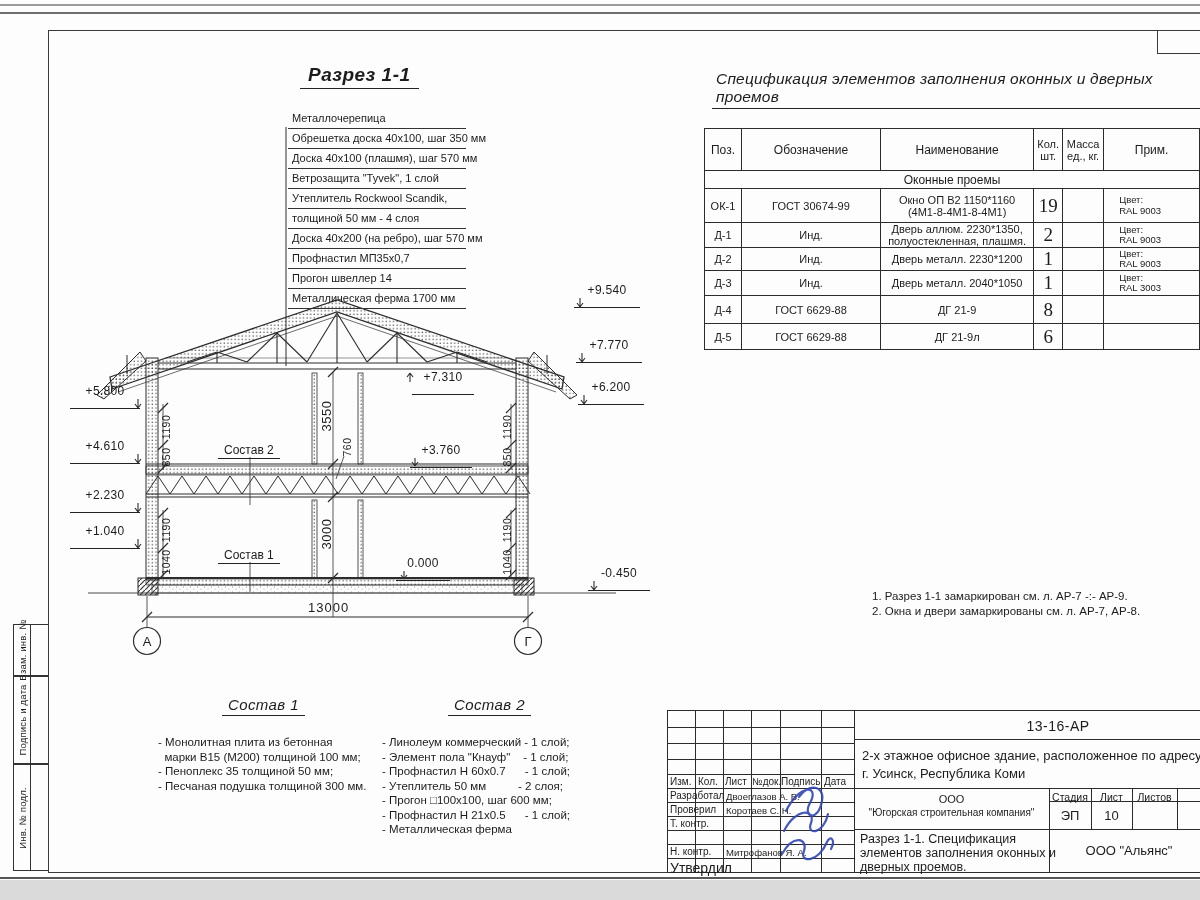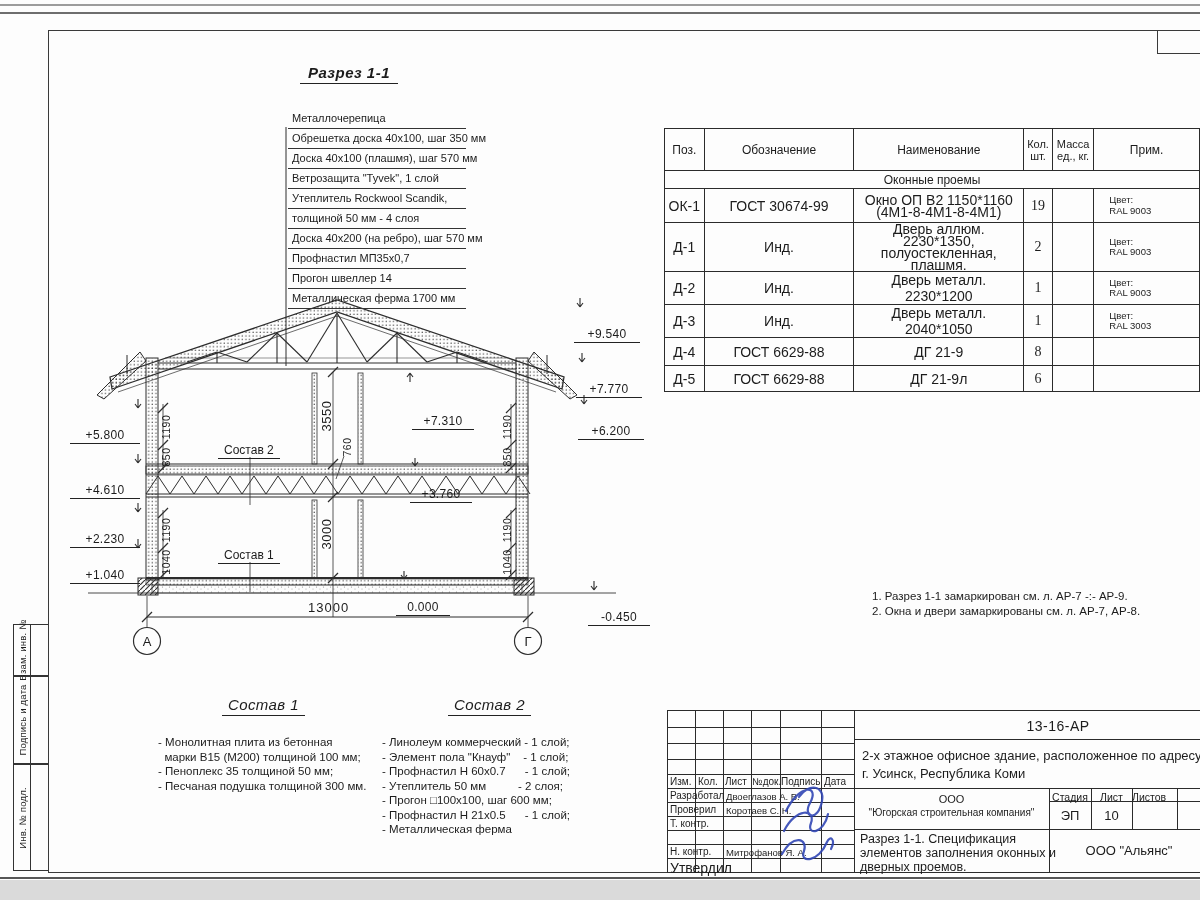--- a/index.html
+++ b/index.html
@@ -3,44 +3,44 @@
 <meta charset="utf-8">
 <style>
   html,body{margin:0;padding:0;background:#e8e8e8;}
   .page{position:relative;width:1200px;height:900px;background:#fdfdfd;overflow:hidden;
         font-family:"Liberation Sans",sans-serif;color:#1c1c1c;}
   .abs{position:absolute;}
   .hline{position:absolute;background:#6f6f6f;}
   .frame{position:absolute;left:48px;top:30px;width:1162px;height:841px;border:1.6px solid #3a3a3a;}
   .tr-box{position:absolute;left:1157px;top:31px;width:55px;height:22px;border-left:1.4px solid #3a3a3a;border-bottom:1.4px solid #3a3a3a;}
   
-  .sec-title{position:absolute;font-style:italic;font-size:15px;font-weight:bold;border-bottom:1.4px solid #222;padding:0 8px 2px;letter-spacing:.5px;}
+  .sec-title{position:absolute;font-style:italic;font-size:19px;font-weight:bold;border-bottom:1.4px solid #222;padding:0 8px 2px;letter-spacing:.5px;}
   .spec-title{position:absolute;font-style:italic;font-size:15.5px;border-bottom:1.2px solid #222;padding:0 4px 2px;letter-spacing:.2px;}
   
   .callout{position:absolute;left:288px;top:109px;width:178px;}
   .callout .row{height:19px;line-height:19px;font-size:11px;border-bottom:1.2px solid #333;padding-left:4px;white-space:nowrap;}
   .callout .row.first{}
   
-  .lvl{position:absolute;font-size:12px;text-align:center;border-bottom:1.3px solid #222;letter-spacing:.3px;padding-bottom:1px;margin-top:44px;}
+  .lvl{position:absolute;font-size:12px;text-align:center;border-bottom:1.3px solid #222;letter-spacing:.3px;padding-bottom:10px;}
   
   .rdim{position:absolute;transform:translate(-50%,-50%) rotate(-90deg);font-size:13px;letter-spacing:.5px;white-space:nowrap;}
   .rdim.small{font-size:10.5px;}
   .dim13000{position:absolute;font-size:13px;letter-spacing:1px;}
   .sostav-lbl{position:absolute;font-size:12px;border-bottom:1.2px solid #222;padding:0 6px 1px;}
   
   .notes{position:absolute;left:872px;top:589px;font-size:11.5px;line-height:15px;}
   
   .comp-title{position:absolute;font-style:italic;font-size:15px;border-bottom:1.3px solid #222;padding:0 6px 2px;letter-spacing:.4px;}
   .comp-body{position:absolute;font-size:11.5px;line-height:14.5px;white-space:pre;}
   
-  .spec{position:absolute;left:664px;top:128px;border-collapse:collapse;table-layout:fixed;}
-  .spec td{border:1.4px solid #2b2b2b;font-size:14px;padding:0 3px;vertical-align:middle;text-align:center;overflow:hidden;}
+  .spec{position:absolute;left:704px;top:128px;border-collapse:collapse;table-layout:fixed;}
+  .spec td{border:1.4px solid #2b2b2b;font-size:11px;padding:0 3px;vertical-align:middle;text-align:center;overflow:hidden;}
   .spec td.name2l{line-height:12px;}
   .spec .band{font-size:12px;height:17px;}
-  .spec .qty{font-family:"Liberation Serif",serif;font-size:14px;}
+  .spec .qty{font-family:"Liberation Serif",serif;font-size:19px;}
   .spec .note{font-size:9.5px;line-height:10.5px;text-align:left;padding-left:15px;}
   .spec .hdr{font-size:12px;}
   .spec .hdr2{font-size:11px;line-height:12px;}
   
   .tb{position:absolute;left:667px;top:710px;width:594px;height:161px;border:1.6px solid #2b2b2b;}
   .tb .vl{position:absolute;top:0;width:1.3px;background:#2b2b2b;}
   .tb .hl{position:absolute;left:0;height:1.3px;background:#2b2b2b;}
   .tb .t{position:absolute;white-space:nowrap;}
   .sig-svg{position:absolute;left:0;top:0;pointer-events:none;}
   
@@ -204,20 +204,21 @@
 
     <g>
       <circle cx="147" cy="641" r="13.5" fill="none" stroke="#2d2d2d" stroke-width="1.2"></circle>
       <circle cx="528" cy="641" r="13.5" fill="none" stroke="#2d2d2d" stroke-width="1.2"></circle>
       <text x="147" y="646" text-anchor="middle" font-size="13" fill="#1c1c1c">А</text>
       <text x="528" y="646" text-anchor="middle" font-size="13" fill="#1c1c1c">Г</text>
     </g>
   </svg>
 
   <span class="sec-title" style="left:300px;top:64px;">Разрез 1-1</span>
+  <span class="spec-title" style="left:712px;top:70px;">Спецификация элементов заполнения оконных и дверных проемов</span>
 
   <div class="callout">
     <div class="row first">Металлочерепица</div>
     <div class="row">Обрешетка доска 40х100, шаг 350 мм</div>
     <div class="row">Доска 40х100 (плашмя), шаг 570 мм</div>
     <div class="row">Ветрозащита "Tyvek", 1 слой</div>
     <div class="row">Утеплитель Rockwool Scandik,</div>
     <div class="row">толщиной 50 мм - 4 слоя</div>
     <div class="row">Доска 40х200 (на ребро), шаг 570 мм</div>
     <div class="row">Профнастил МП35х0,7</div>
@@ -387,21 +388,21 @@
     <span class="t" style="left:58px;top:94px;font-size:9.5px;">Коротаев С. Н.</span>
     <span class="t" style="left:58px;top:136px;font-size:9.5px;">Митрофанов Я. А.</span>
 
     <span class="t" style="left:186px;top:7px;width:408px;text-align:center;font-size:14px;letter-spacing:.5px;">13-16-АР</span>
     <span class="t" style="left:194px;top:37px;font-size:13px;">2-х этажное офисное здание, расположенное по адресу:</span>
     <span class="t" style="left:194px;top:55px;font-size:13px;">г. Усинск, Республика Коми</span>
     <span class="t" style="left:186px;top:82px;width:195px;text-align:center;font-size:11px;">ООО</span>
     <span class="t" style="left:186px;top:96px;width:195px;text-align:center;font-size:10px;">"Югорская строительная компания"</span>
     <span class="t" style="left:381px;top:80px;width:42px;text-align:center;font-size:10.5px;">Стадия</span>
     <span class="t" style="left:423px;top:80px;width:41px;text-align:center;font-size:10.5px;">Лист</span>
-    <span class="t" style="left:464px;top:80px;width:45px;text-align:left;font-size:10.5px;">Листов</span>
+    <span class="t" style="left:464px;top:80px;width:45px;text-align:center;font-size:10.5px;">Листов</span>
     <span class="t" style="left:381px;top:97px;width:42px;text-align:center;font-size:13px;">ЭП</span>
     <span class="t" style="left:423px;top:97px;width:41px;text-align:center;font-size:13px;">10</span>
     <span class="t" style="left:192px;top:121px;font-size:12.5px;">Разрез 1-1. Спецификация</span>
     <span class="t" style="left:192px;top:135px;font-size:12.5px;">элементов заполнения оконных и</span>
     <span class="t" style="left:192px;top:149px;font-size:12.5px;">дверных проемов.</span>
     <span class="t" style="left:381px;top:132px;width:160px;text-align:center;font-size:13px;">ООО "Альянс"</span>
 
     <svg class="sig-svg" width="594" height="161" viewBox="0 0 594 161">
       <g fill="none" stroke="#3247b5" stroke-width="2.2" stroke-linecap="round" opacity="0.9">
         <path d="M118,100 C132,72 152,74 142,92 C134,106 150,112 154,90 C157,74 140,72 131,86"></path>

